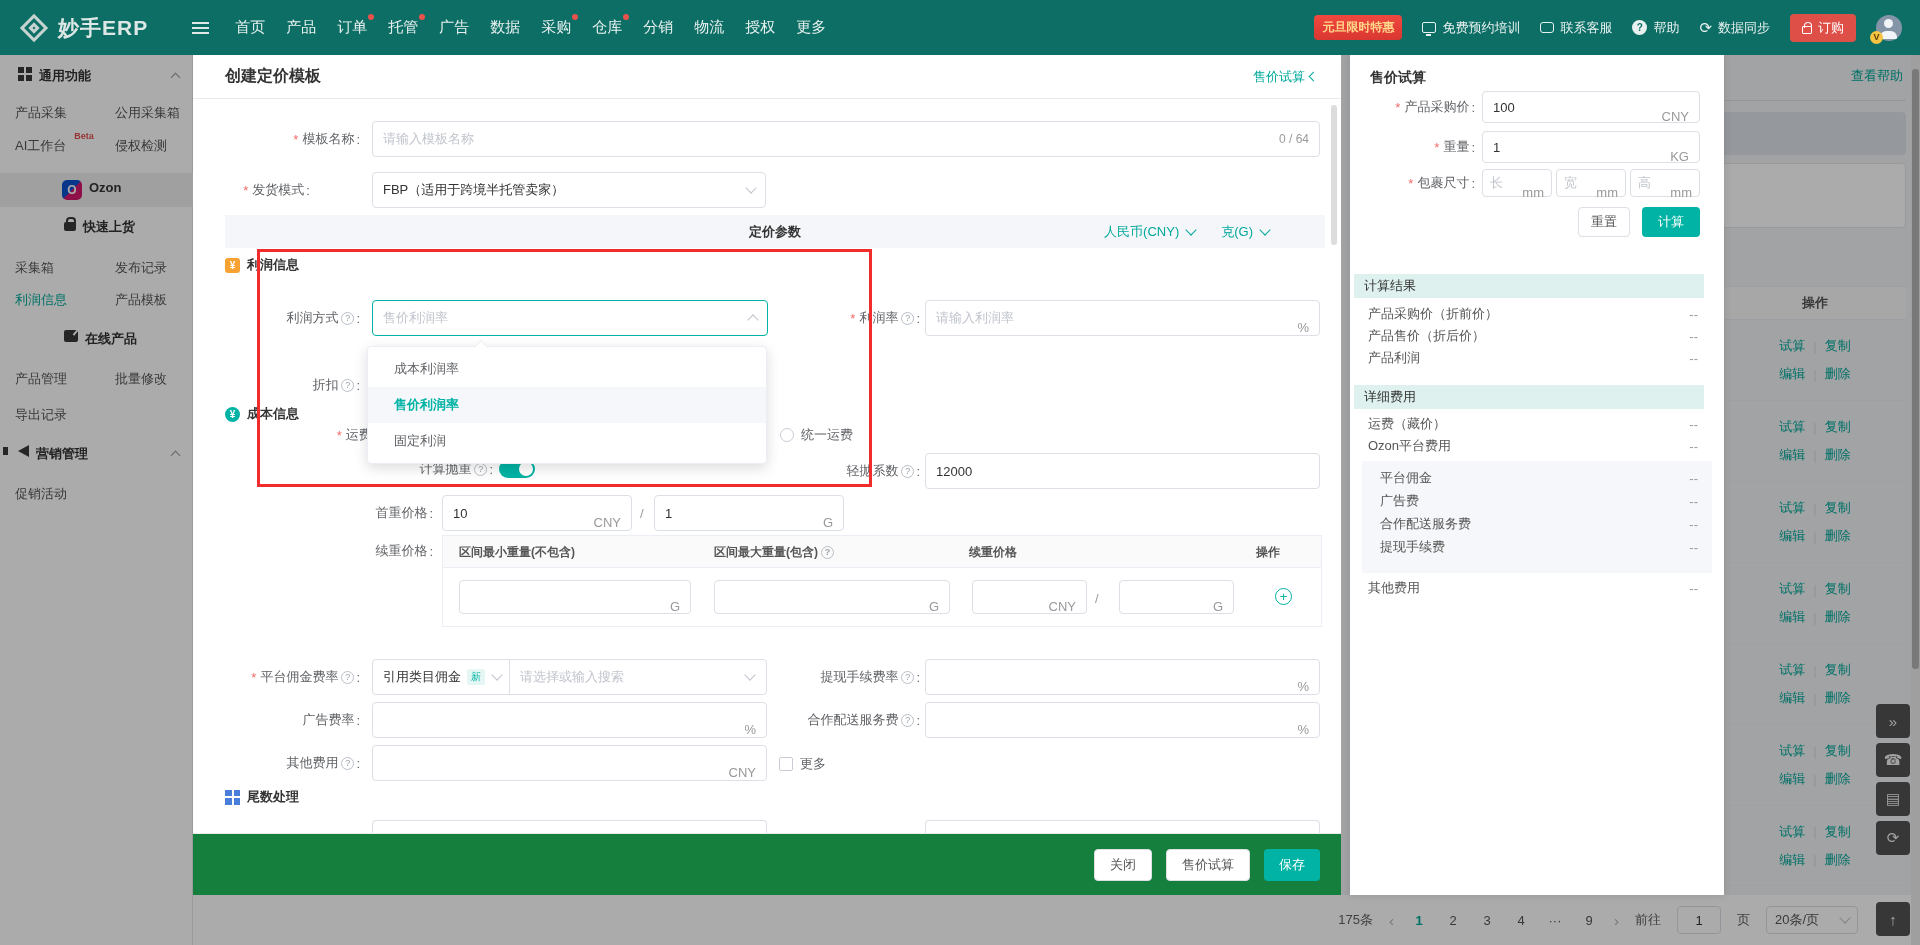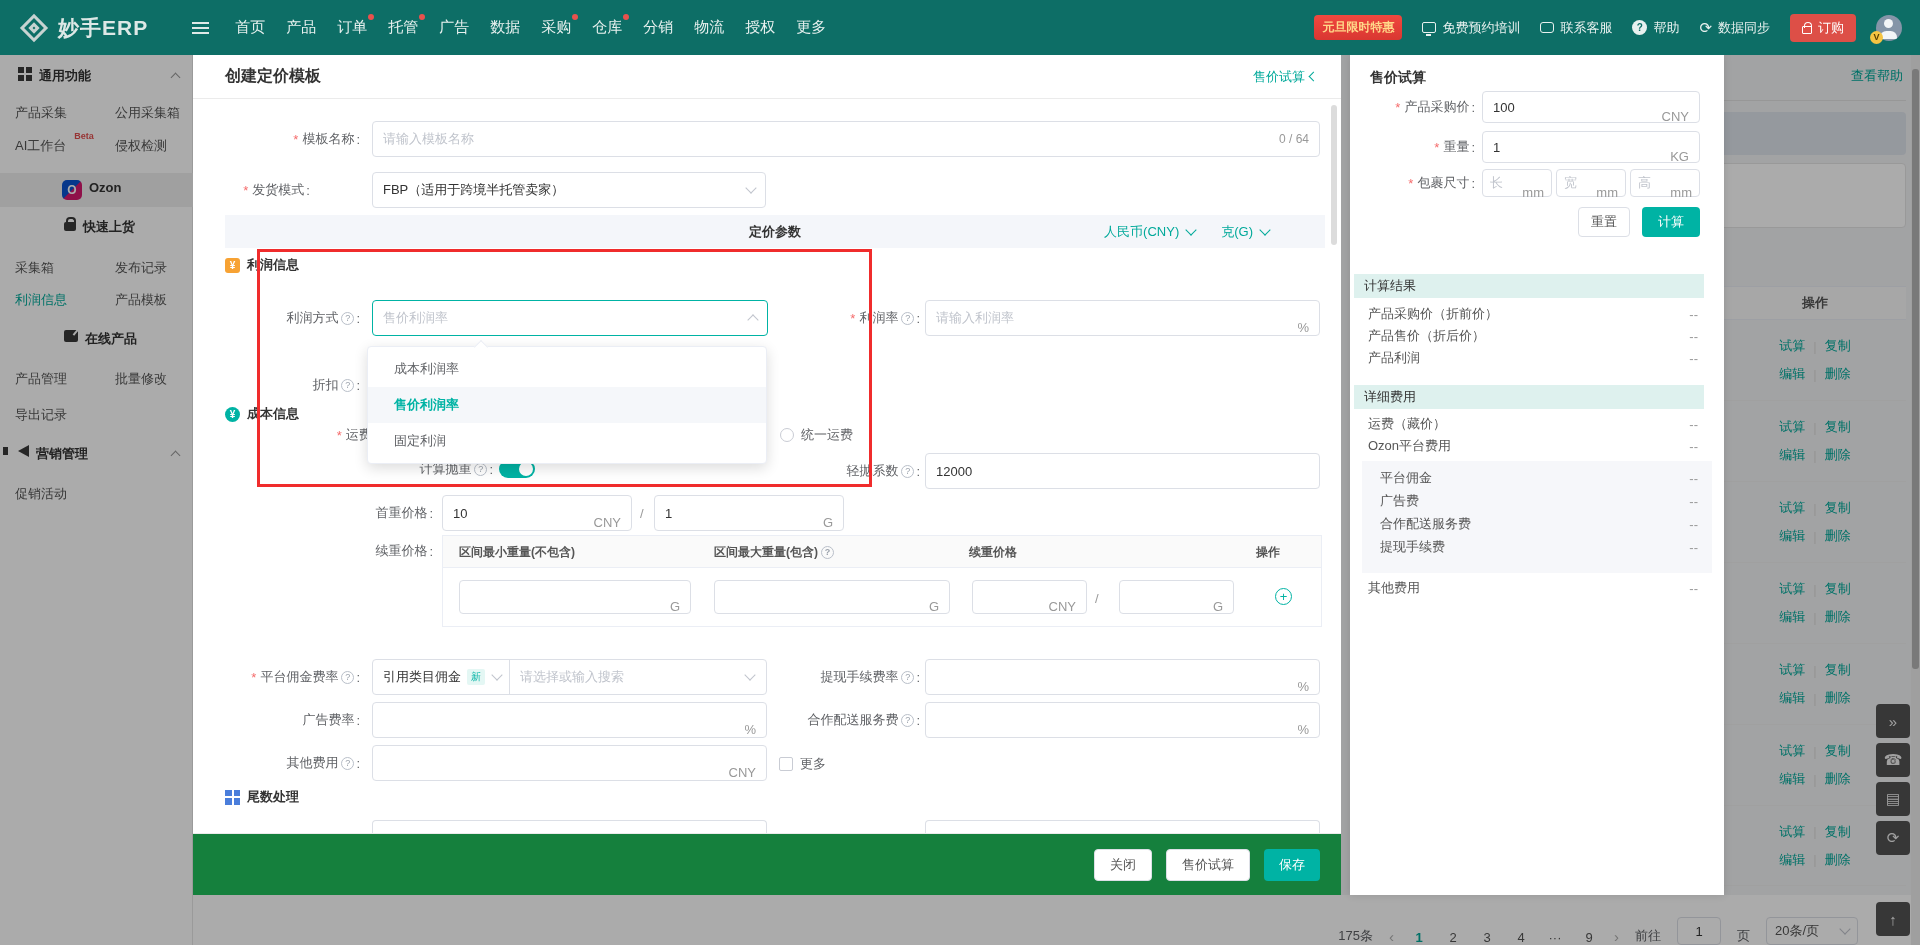--- a/index.html
+++ b/index.html
@@ -65,21 +65,21 @@
   .bg-box1 { position:absolute; left:1700px; top:57px; width:206px; height:43px; background:#dfe4ec; border-radius:4px;}
   .bg-box2 { position:absolute; left:1700px; top:108px; width:206px; height:65px; background:#fff; border:1px solid #e4e4e4; border-radius:4px;}
   .bg-ophead { position:absolute; left:1724px; top:231px; width:182px; height:34px; background:#fafafa; border-top:1px solid #ebeef5; border-bottom:1px solid #ebeef5; color:#555; font-weight:bold; display:flex; align-items:center; justify-content:center;}
   .bg-row { position:absolute; left:1724px; width:182px; height:81px; border-bottom:1px solid #efefef; display:flex; flex-direction:column; align-items:center; justify-content:center; gap:10px;}
   .bg-acts { display:flex; align-items:center; gap:8px;}
   .bg-act { color:#00a99a; font-size:13px; cursor:pointer;}
   .bg-sep { color:#dcdcdc;}
   .v-scroll { position:absolute; right:0; top:0; bottom:0; width:9px; background:#ededed;}
   .v-thumb { position:absolute; right:1px; top:14px; width:7px; height:600px; border-radius:3px; background:#b5b5b5;}
   .float-btn { position:absolute; left:1876px; width:34px; height:34px; background:#525252; border-radius:4px; color:#f0f0f0; display:flex; align-items:center; justify-content:center; font-size:15px; cursor:pointer;}
-  .pagebar { position:absolute; left:193px; right:0; top:840px; bottom:0; background:#fff; display:flex; align-items:flex-end; justify-content:flex-end; gap:16px; padding-right:62px; color:#606266;}
+  .pagebar { position:absolute; left:193px; right:0; top:840px; bottom:0; background:#fff; display:flex; align-items:center; justify-content:flex-end; gap:16px; padding-right:62px; color:#606266;}
   .pg-num { min-width:18px; text-align:center; cursor:pointer; color:#555;}
   .pg-num.cur { color:#00a99a; font-weight:bold;}
   .pg-arrow { color:#b0b0b0; font-size:15px; cursor:pointer;}
   .pg-input { width:44px; height:28px; border:1px solid #dcdfe6; border-radius:4px; text-align:center; display:flex; align-items:center; justify-content:center; color:#333;}
   .pg-size { width:92px; height:28px; border:1px solid #dcdfe6; border-radius:4px; display:flex; align-items:center; padding:0 8px; color:#555; gap:6px;}
 
   
   .modal { position:absolute; left:193px; top:0; width:1148px; height:840px; background:#fff; z-index:10;}
   .m-head { position:absolute; left:0; right:0; top:0; height:44px; border-bottom:1px solid #ebebeb; display:flex; align-items:center; padding:0 24px 0 32px;}
   .m-title { font-size:16px; color:#333; font-weight:bold;}

